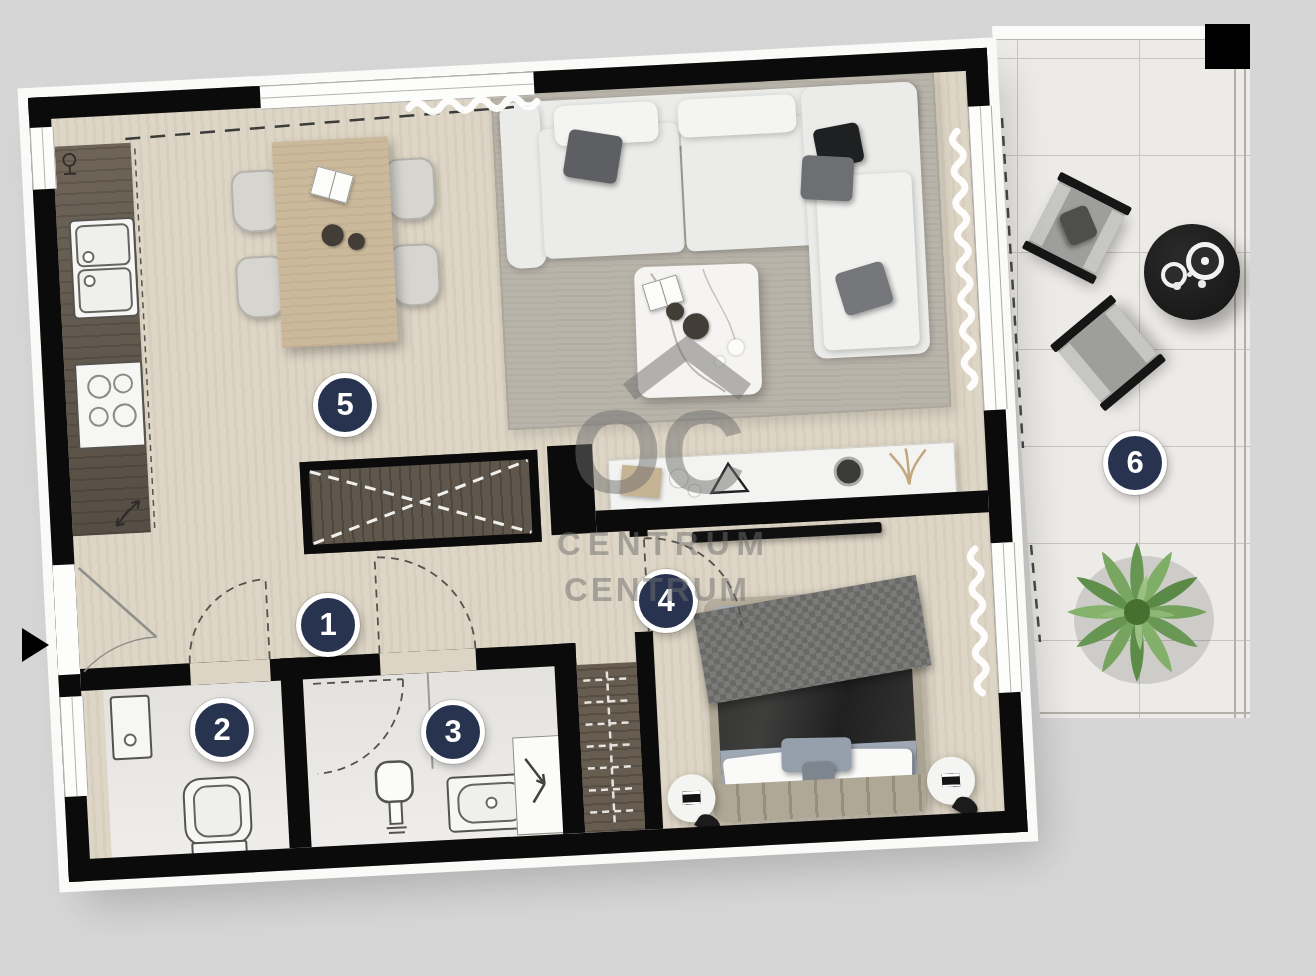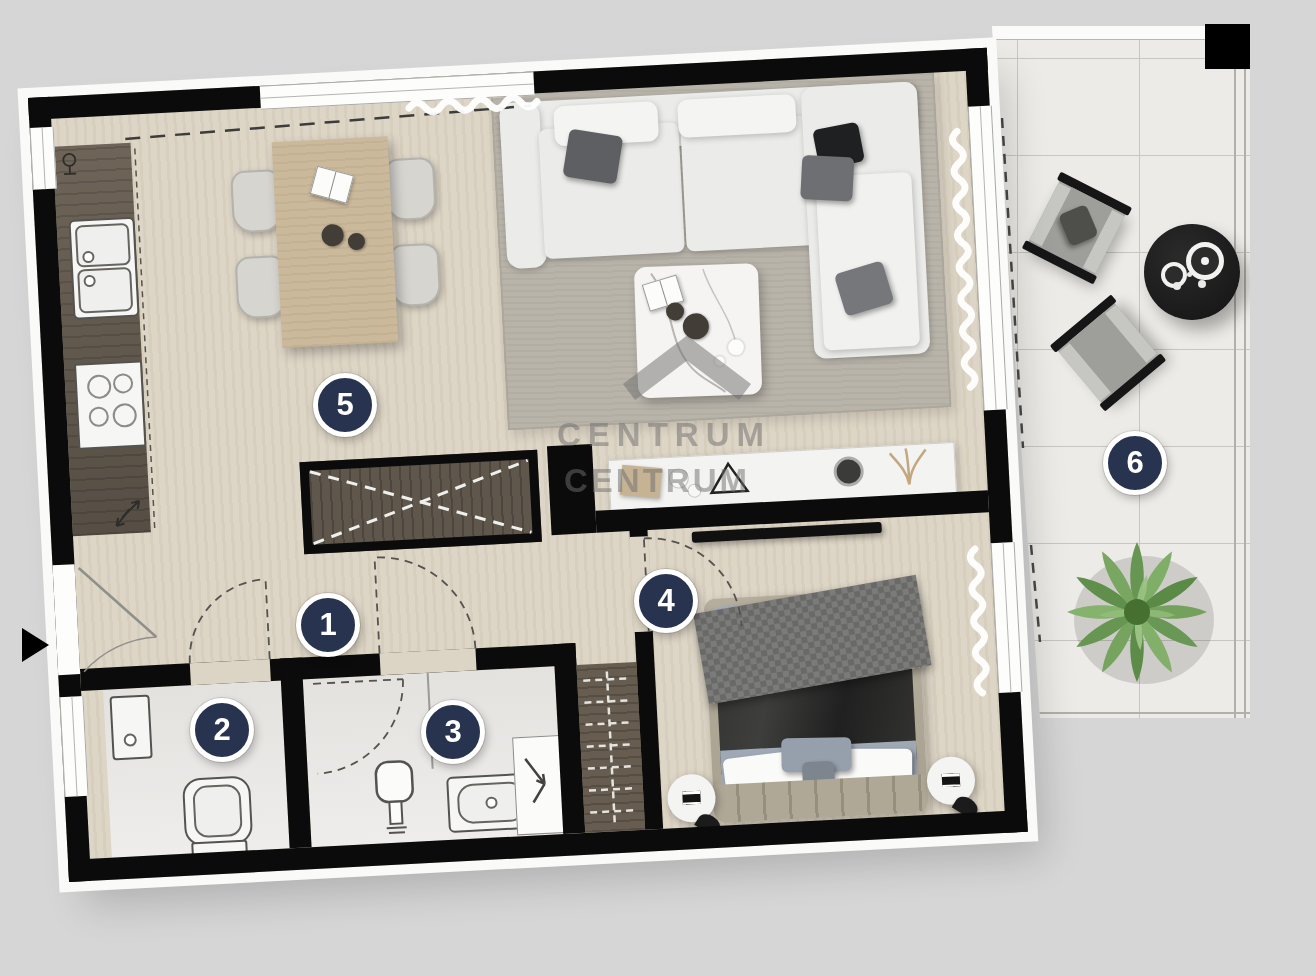--- a/index.html
+++ b/index.html
@@ -354,17 +354,18 @@
   <div class="badge" style="left:1103px;top:431px;">
       <span>6</span>
     </div>
 
   <div class="entrance-marker"></div>
 
   <div class="watermark">
     <svg width="140" height="56" style="position:relative;left:30px;">
       <polyline points="12,54 70,10 128,54" stroke="#6f6f6f" stroke-width="20" fill="none"></polyline>
     </svg>
+    <div class="logo-text">OC</div>
     <div class="wm1">CENTRUM</div>
     <div class="wm2">CENTRUM</div>
   </div>
 
 </div>
 
 </body></html>

